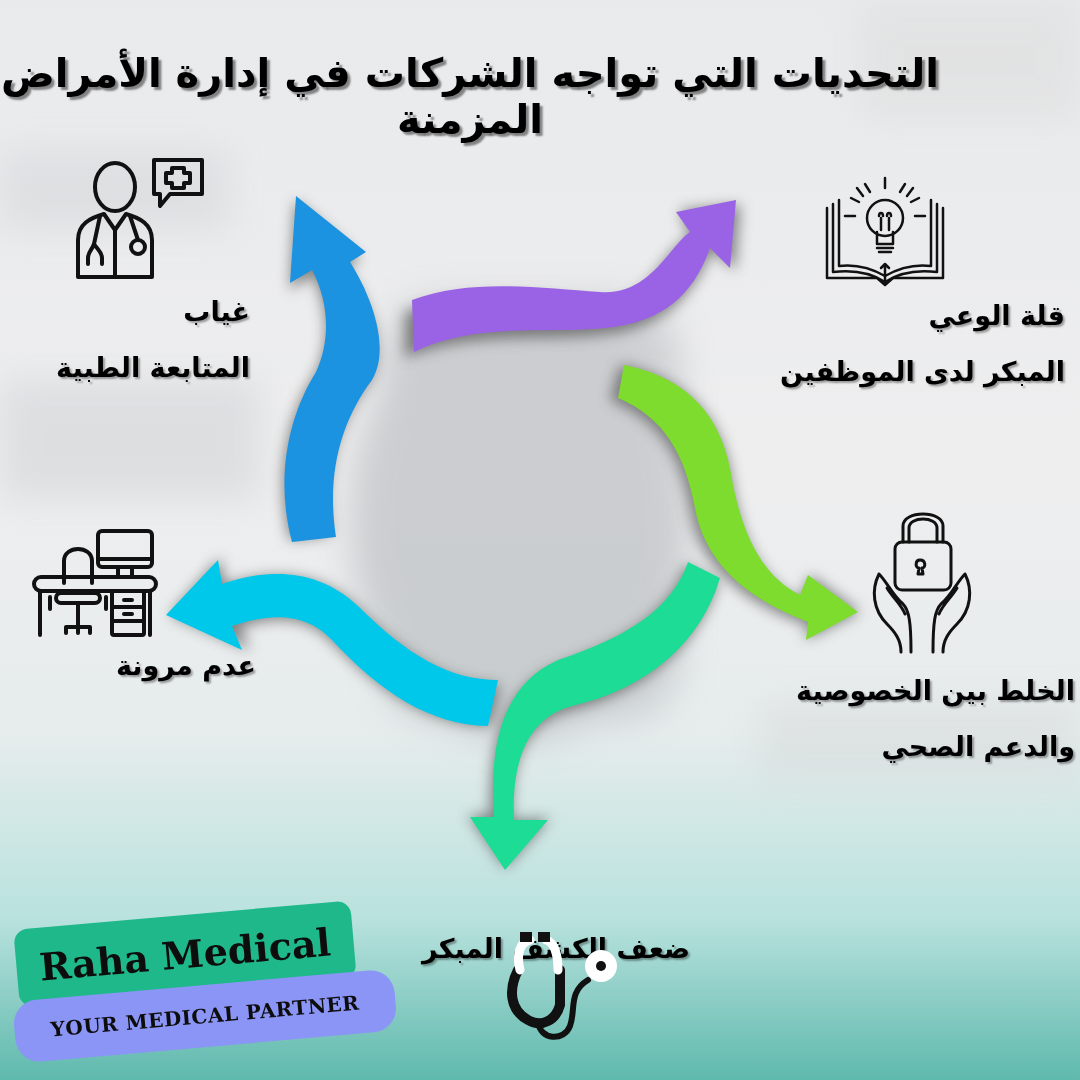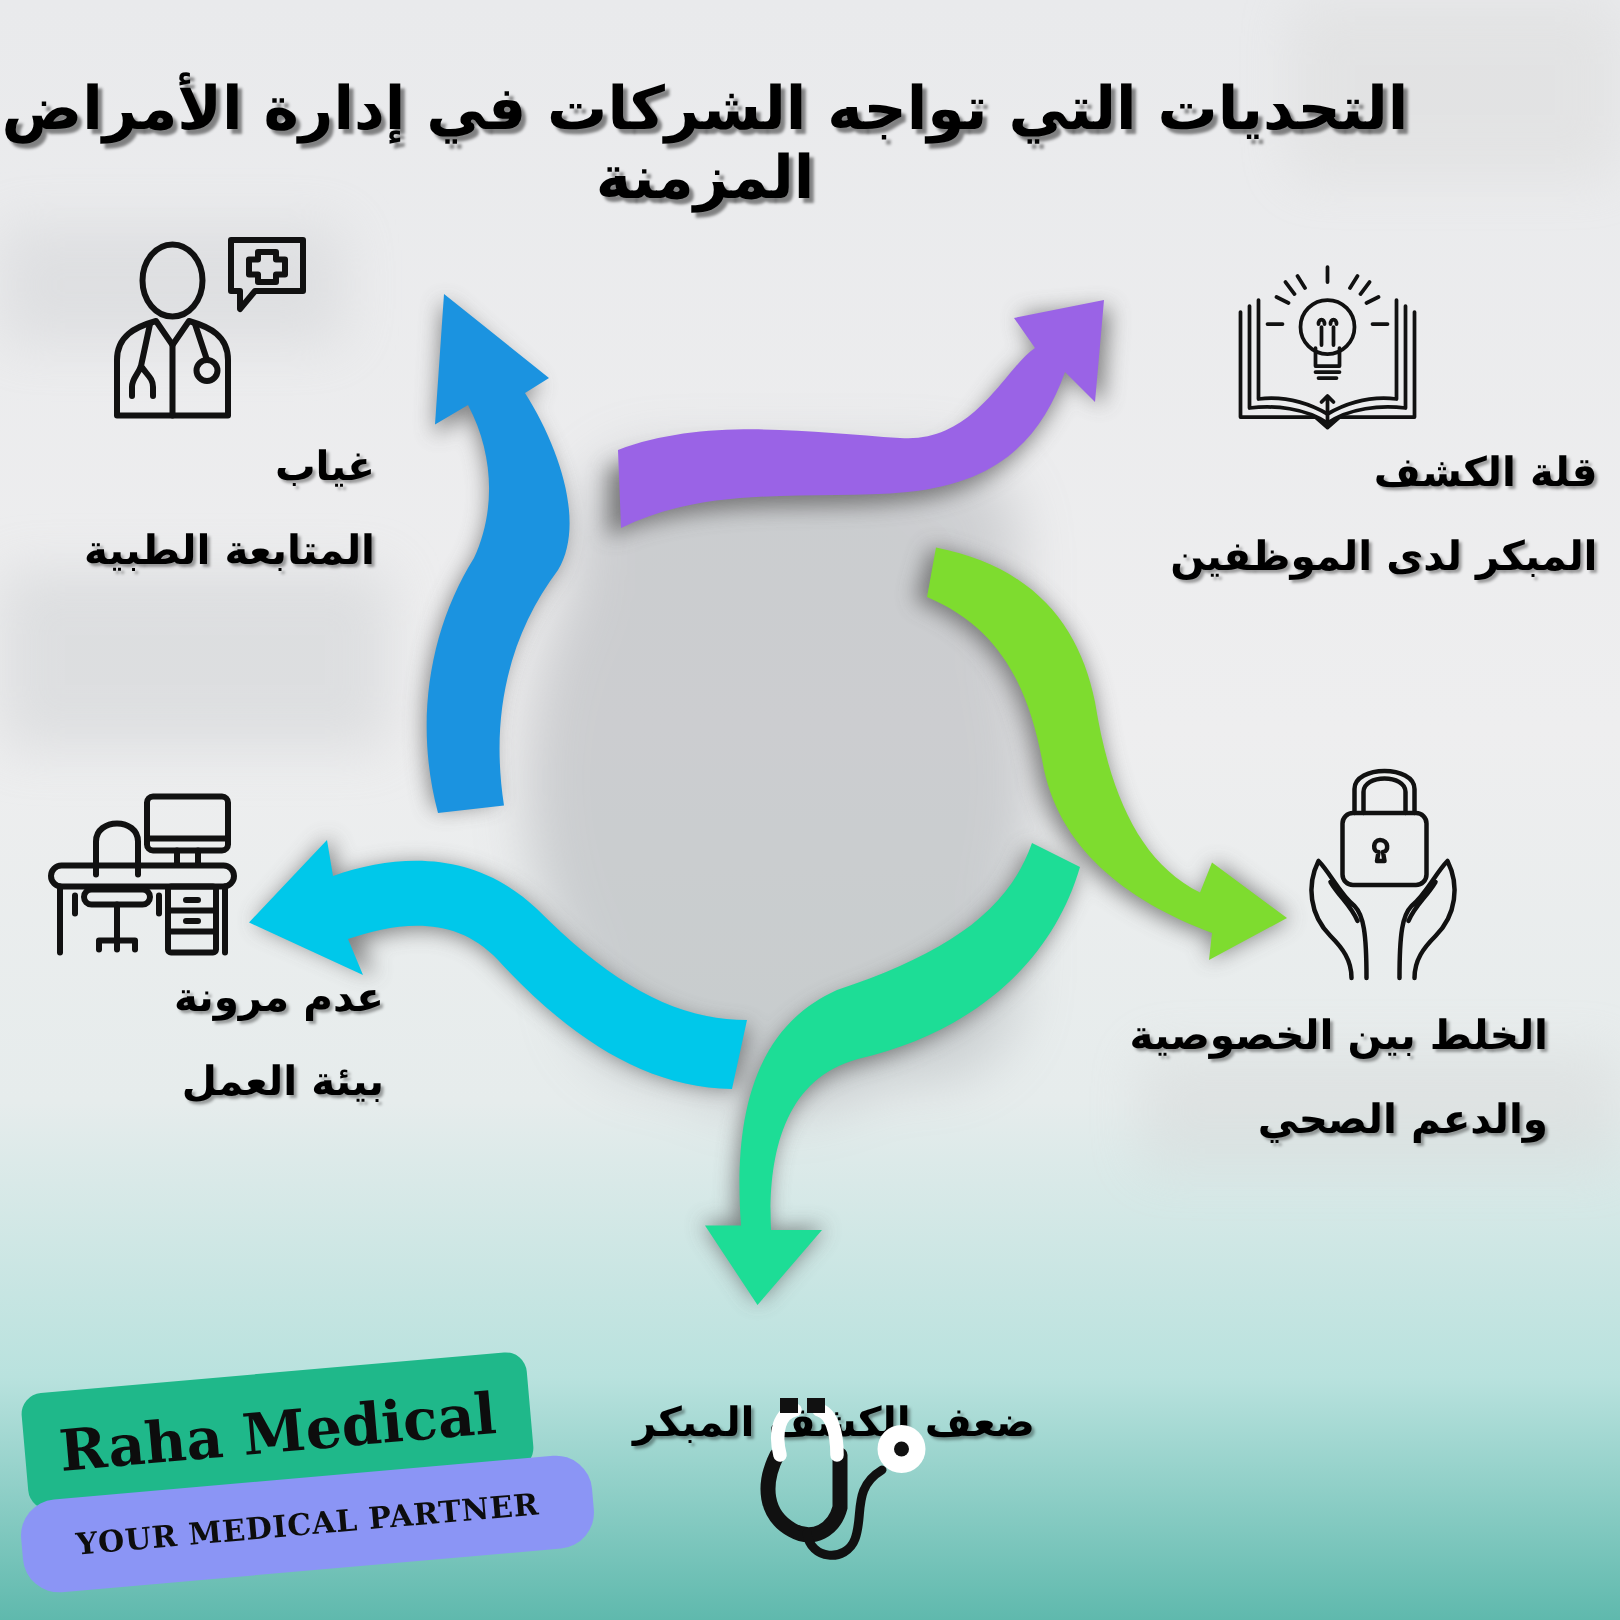--- a/index.html
+++ b/index.html
@@ -109,56 +109,55 @@
     <path d="M62 62 L62 74 L78 74 L78 62"></path>
     <path d="M62 78 L78 78 M64 82 L76 82"></path>
     <path d="M66 60 L66 48 M74 60 L74 48 M64 46 C64 42 68 42 68 46 M72 46 C72 42 76 42 76 46"></path>
     <path d="M70 112 L70 94 M66 98 L70 94 L74 98"></path>
     <path d="M12 38 L12 108 L62 108 L70 115 L78 108 L128 108 L128 38"></path>
     <path d="M18 34 L18 102 C35 100 55 102 70 112 C85 102 105 100 122 102 L122 34"></path>
     <path d="M24 30 L24 96 C40 94 56 98 70 106 C84 98 100 94 116 96 L116 30"></path>
   </g>
 </svg>
 <div class="label" style="left:735px;top:300px;width:330px;">
-  <span>قلة الكشف</span>
+  <span>قلة الوعي</span>
   <span class="line2">المبكر لدى الموظفين</span>
 </div>
 
 <svg class="icon" style="left:865px;top:500px" width="115" height="160" viewBox="0 0 115 160">
   <g fill="none" stroke="#111" stroke-width="3" stroke-linecap="round" stroke-linejoin="round">
     <path d="M38 42 L38 26 C38 10 78 10 78 26 L78 42"></path>
     <path d="M44 42 L44 28 C44 16 72 16 72 28 L72 42"></path>
     <rect x="30" y="42" width="56" height="48" rx="7"></rect>
     <path d="M55 60 C50 60 50 68 54 68 L53 74 L58 74 L57 68 C61 68 61 60 55 60 Z"></path>
     <path d="M14 74 C6 90 8 110 22 124 C30 132 36 140 36 152 M14 74 C22 82 28 96 38 104 C44 110 46 122 46 152 M22 88 C28 98 36 104 40 114"></path>
     <path d="M100 74 C108 90 106 110 92 124 C84 132 78 140 78 152 M100 74 C92 82 86 96 76 104 C70 110 68 122 68 152 M92 88 C86 98 78 104 74 114"></path>
   </g>
 </svg>
-<div class="label" style="left:702px;top:675px;width:330px;">
+<div class="label" style="left:745px;top:675px;width:330px;">
   <span>الخلط بين الخصوصية</span>
   <span class="line2">والدعم الصحي</span>
 </div>
 
 <svg class="icon" style="left:28px;top:527px" width="135" height="115" viewBox="0 0 135 115">
   <g fill="none" stroke="#111" stroke-width="4" stroke-linecap="round" stroke-linejoin="round">
     <rect x="70" y="4" width="54" height="36" rx="4"></rect>
     <path d="M70 32 L124 32 M90 40 L90 48 M104 40 L104 48"></path>
     <rect x="6" y="50" width="122" height="14" rx="7"></rect>
     <path d="M12 64 L12 108 M122 64 L122 108"></path>
     <rect x="84" y="64" width="32" height="44" rx="2"></rect>
     <path d="M84 80 L116 80 M84 94 L116 94 M96 73 L104 73 M96 87 L104 87"></path>
     <path d="M36 56 L36 34 C36 18 64 18 64 34 L64 56"></path>
     <rect x="28" y="66" width="44" height="10" rx="5"></rect>
     <path d="M50 76 L50 96 M38 100 L62 100 M38 100 L38 106 M62 100 L62 106 M50 96 L50 106"></path>
     <path d="M22 70 L22 82 M78 70 L78 82"></path>
   </g>
 </svg>
 <div class="label" style="left:0;top:650px;width:220px;padding-left:36px;">
   <span>عدم مرونة</span>
-  <span class="line2">بيئة العمل</span>
 </div>
 
 <div class="label" style="left:380px;top:933px;width:310px;">
   <span>ضعف الكشف المبكر</span>
 </div>
 <svg class="icon" style="left:498px;top:930px" width="130" height="120" viewBox="0 0 130 120">
   <g fill="none" stroke-linecap="round">
     <path d="M20 40 C10 60 12 80 30 90 C44 98 58 90 62 75 L62 40" stroke="#111" stroke-width="10"></path>
     <path d="M22 40 C18 24 22 12 32 10 M60 40 C60 24 56 12 48 10" stroke="#fff" stroke-width="9"></path>
     <rect x="22" y="2" width="12" height="10" fill="#111"></rect>

